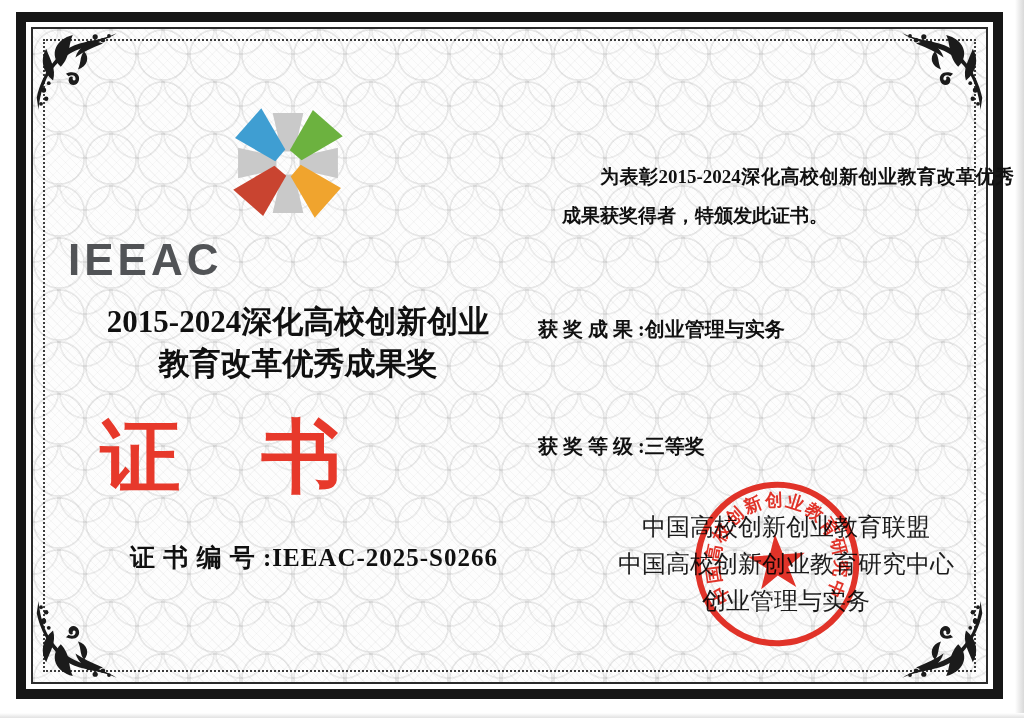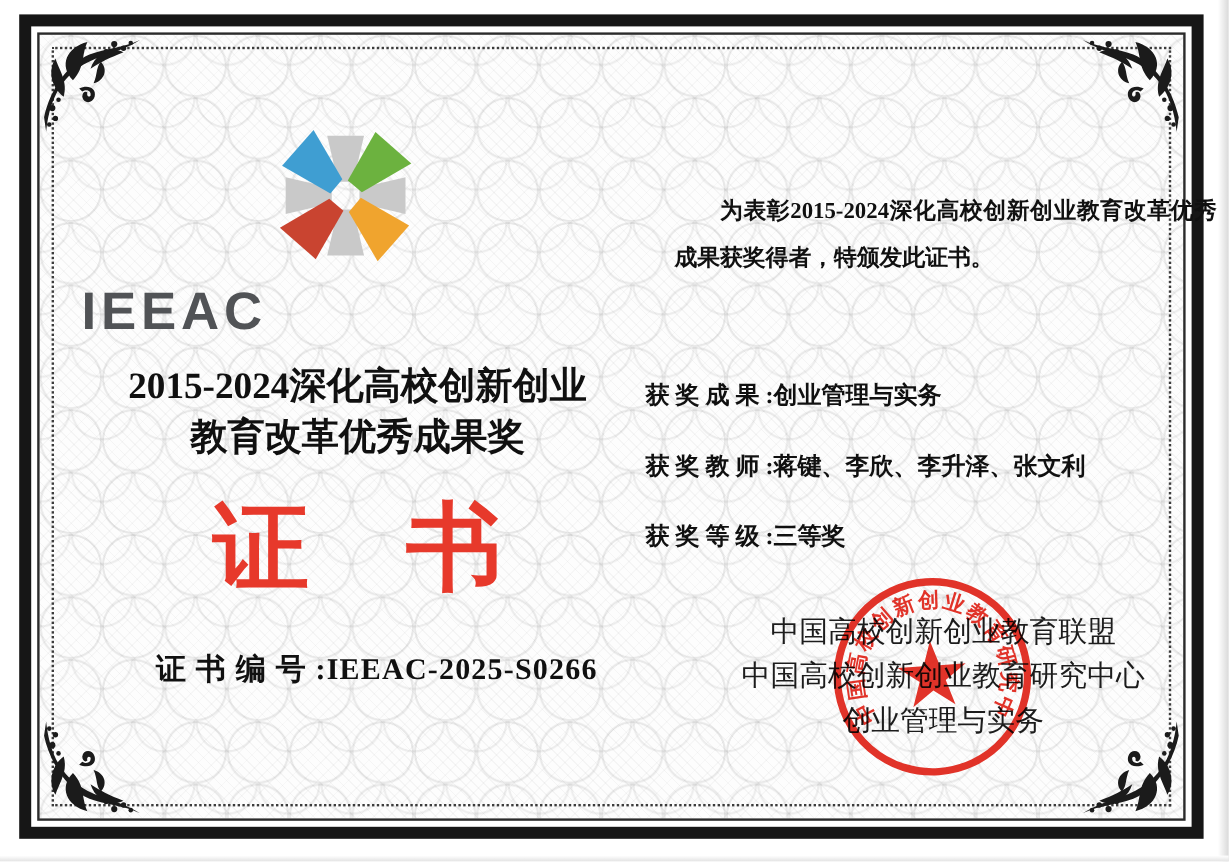--- a/index.html
+++ b/index.html
@@ -36,21 +36,21 @@
 
   .content{position:absolute;left:5px;top:6px;right:0;bottom:0;z-index:2;color:#151515;}
 
   
   .logo-svg{position:absolute;left:186px;top:64px;width:128px;height:128px;}
   .logo-word{position:absolute;left:30px;top:200px;width:450px;
     font-family:"Liberation Sans","DejaVu Sans",sans-serif;font-weight:bold;
     font-size:44px;letter-spacing:4px;color:#515356;}
   .award-title{position:absolute;left:32px;top:266px;width:456px;text-align:center;
     font-weight:bold;font-size:31px;line-height:42px;white-space:nowrap;color:#101010;}
-  .cert-heading{position:absolute;left:32px;top:374px;width:456px;text-align:center;
+  .cert-heading{position:absolute;left:32px;top:374px;width:456px;text-align:left;
     font-weight:bold;font-size:80px;letter-spacing:0.38em;text-indent:0.38em;line-height:1.2;}
   .cert-number{position:absolute;left:16px;top:506px;width:520px;text-align:center;
     font-weight:bold;font-size:25px;letter-spacing:1px;white-space:nowrap;color:#101010;}
 
   
   .citation{position:absolute;left:524px;top:122px;width:452px;
     font-weight:bold;font-size:19px;line-height:39px;text-indent:2em;
     text-align:justify;color:#101010;}
   .field-row{position:absolute;left:500px;white-space:nowrap;
     font-weight:bold;font-size:20px;color:#101010;}
@@ -183,21 +183,20 @@
         <div>教育改革优秀成果奖</div>
       </div>
 
       <div class="cert-heading" style="color: rgb(231, 57, 43);">证 书</div>
 
       <div class="cert-number">证 书 编 号 :IEEAC-2025-S0266</div>
 
       <div class="citation">为表彰2015-2024深化高校创新创业教育改革优秀成果获奖得者，特颁发此证书。</div>
 
       <div class="field-row f0"><span>获 奖 成 果 :</span><span>创业管理与实务</span></div>
-      <div class="field-row f1"><span>获 奖 教 师 :</span><span>蒋键、李欣、李升泽、张文利</span></div>
       <div class="field-row f2"><span>获 奖 等 级 :</span><span>三等奖</span></div>
 
       <div class="issuers">
         <div>中国高校创新创业教育联盟</div>
         <div>中国高校创新创业教育研究中心</div>
         <div>创业管理与实务</div>
       </div>
 
       <svg class="seal-svg" viewBox="0 0 200 200">
         <circle cx="100" cy="100" r="90" fill="none" stroke-width="7" stroke="#df2318"></circle>

